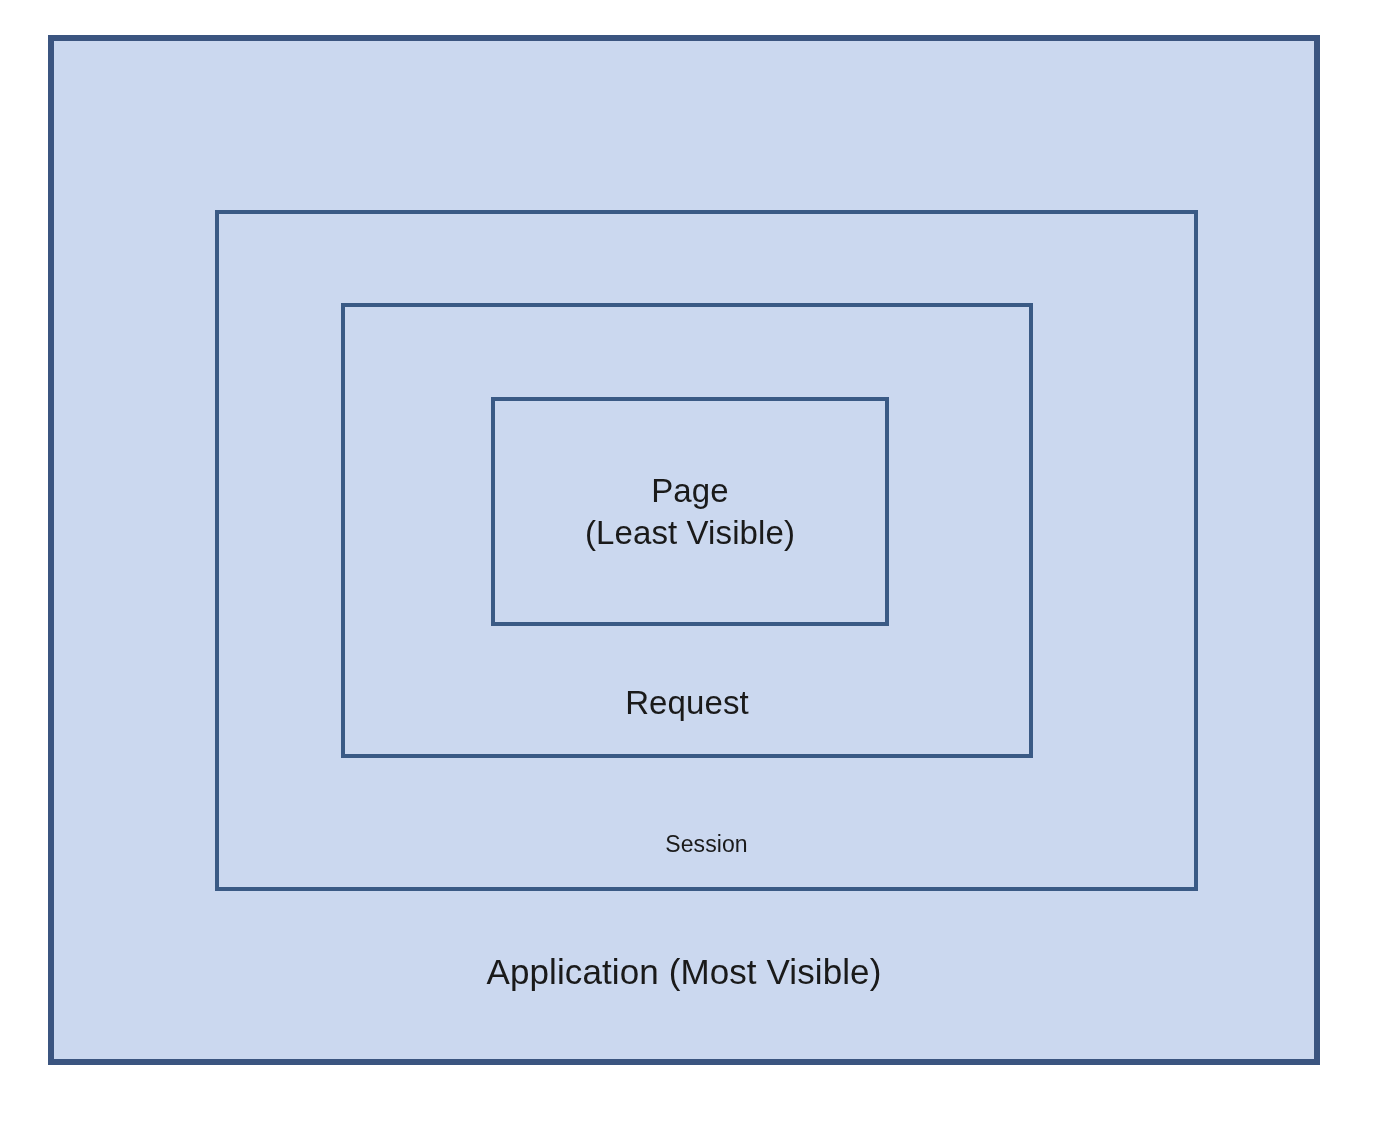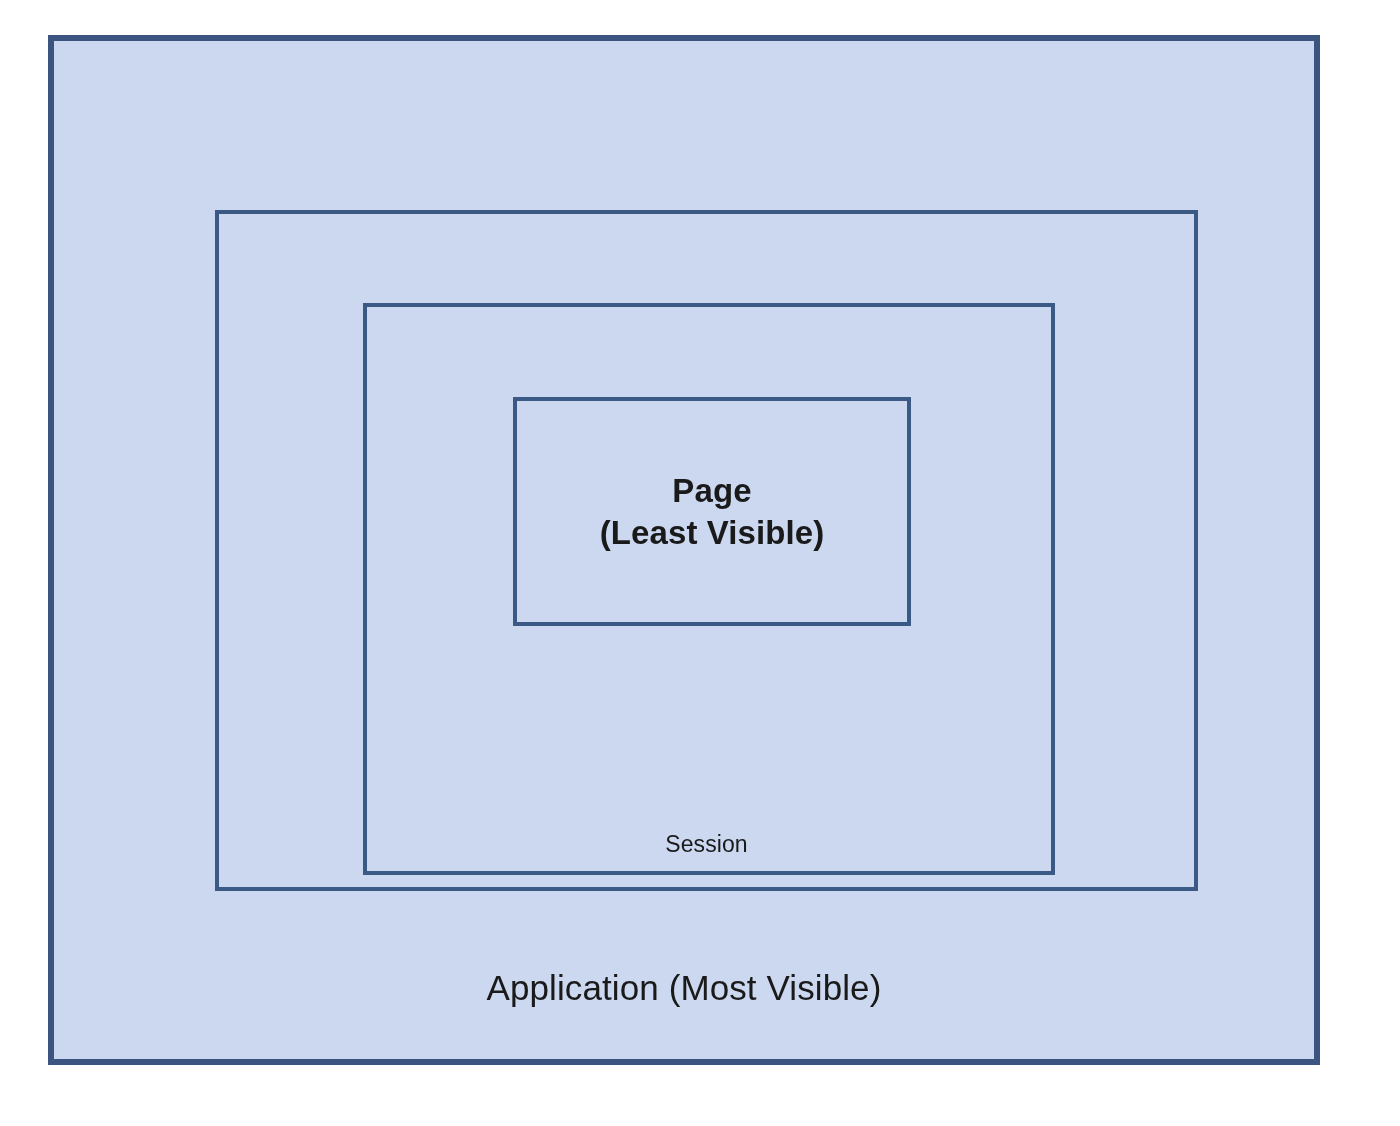--- a/index.html
+++ b/index.html
@@ -43,26 +43,25 @@
   #box-session {
     left: 161px;   
     top: 169px;    
     width: 983px;
     height: 681px;
     border-width: 4px;
   }
 
   
   #box-request {
-    left: 144px;   
+    left: 122px;   
     top: 89px;     
     width: 692px;
-    height: 572px;
+    height: 455px;
     border-width: 4px;
-    font-weight: bold;
   }
 
   
   #box-page {
     left: 146px;   
     top: 90px;     
     width: 398px;
     height: 229px;
     border-width: 4px;
   }
@@ -99,21 +98,21 @@
     left: 0;
     right: 0;
     bottom: 28px;
     font-size: 23px;
   }
 
   
   #label-application {
     left: 0;
     right: 0;
-    bottom: 48px;
+    bottom: 64px;
     font-size: 35px;
   }
 </style>
 </head>
 <body>
 
 <div id="canvas">
 
   <div class="scope-box" id="box-application">
 
@@ -121,20 +120,21 @@
 
       <div class="scope-box" id="box-request">
 
         <div class="scope-box" id="box-page">
 
           <div class="scope-label" id="label-page">Page
 (Least Visible)</div>
 
         </div>
 
+        <div class="scope-label" id="label-request">Request</div>
 
       </div>
 
       <div class="scope-label" id="label-session">Session</div>
 
     </div>
 
     <div class="scope-label" id="label-application">Application (Most Visible)</div>
 
   </div>

